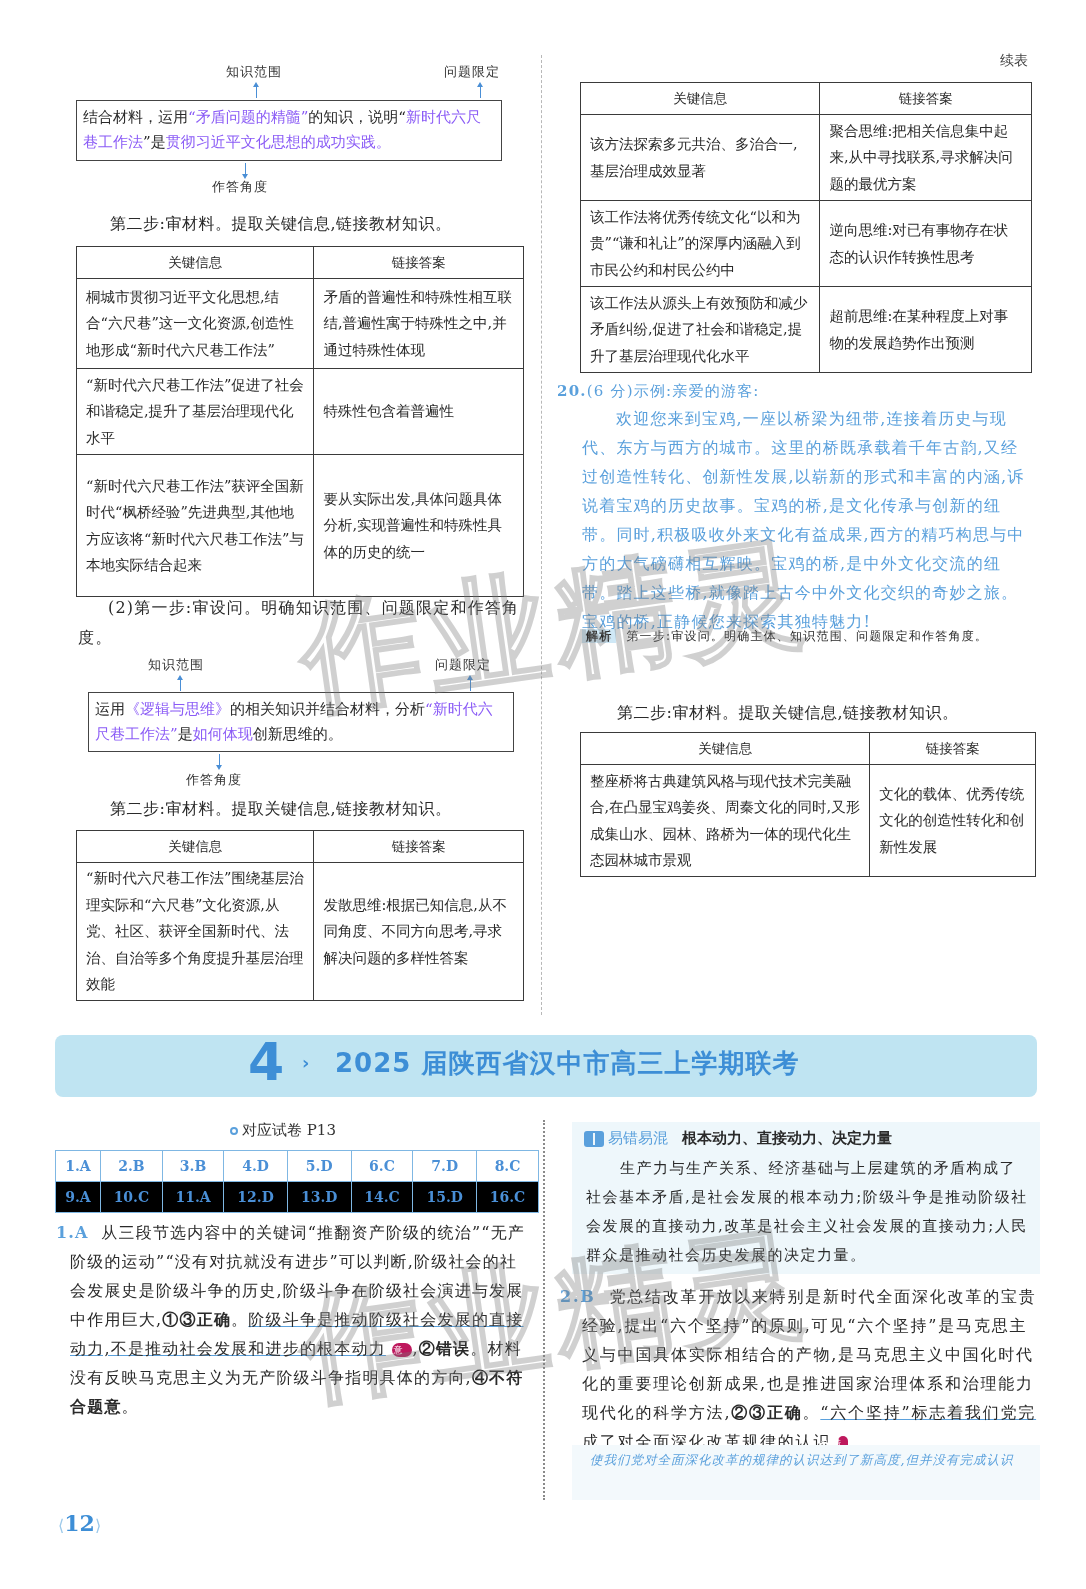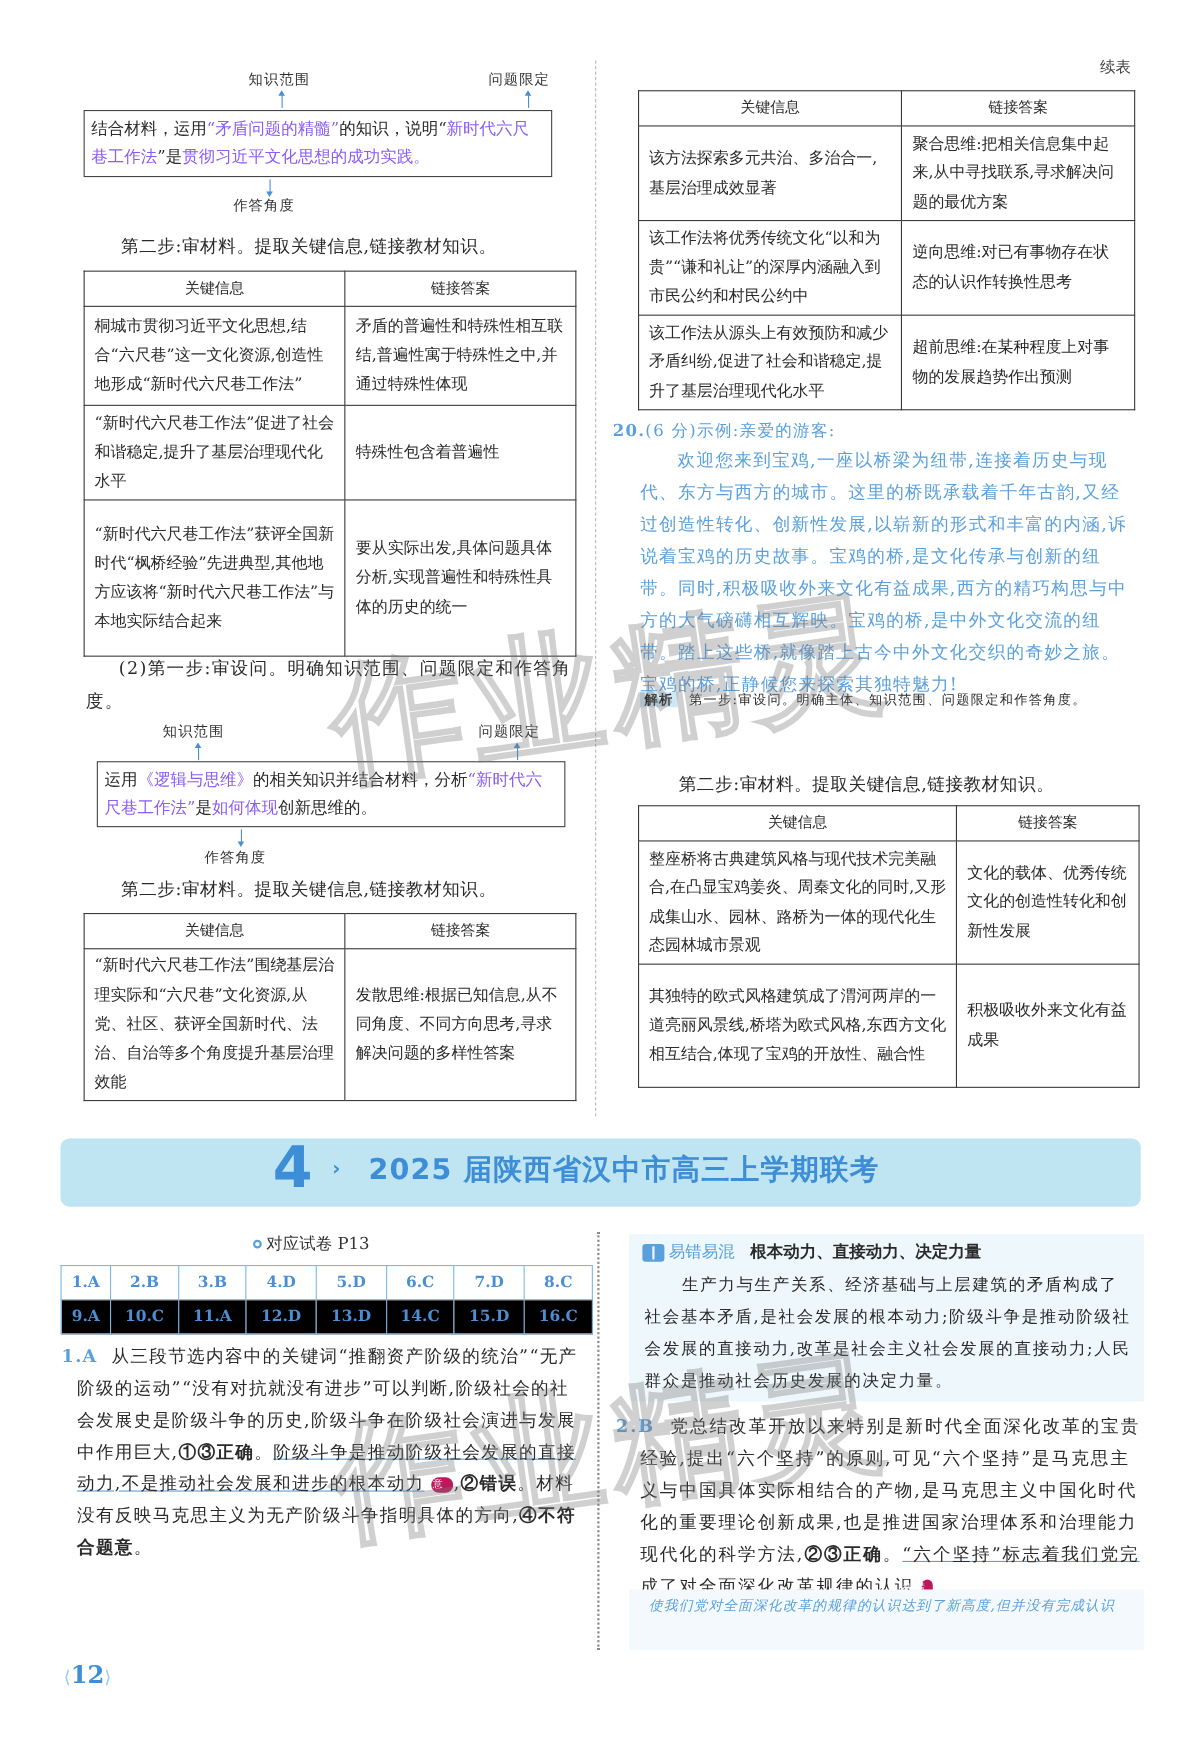--- a/index.html
+++ b/index.html
@@ -171,24 +171,20 @@
       <col style="width:166px">
     </colgroup>
   <tbody>
       <tr>
         <th>关键信息</th>
         <th>链接答案</th>
       </tr>
   <tr style="height:112px">
         <td>整座桥将古典建筑风格与现代技术完美融合,在凸显宝鸡姜炎、周秦文化的同时,又形成集山水、园林、路桥为一体的现代化生态园林城市景观</td>
         <td>文化的载体、优秀传统文化的创造性转化和创新性发展</td>
-      </tr>
-  <tr style="height:112px">
-        <td>其独特的欧式风格建筑成了渭河两岸的一道亮丽风景线,桥塔为欧式风格,东西方文化相互结合,体现了宝鸡的开放性、融合性</td>
-        <td>积极吸收外来文化有益成果</td>
       </tr>
 </tbody>
   </table>
 
 <div class="banner"></div>
 <div class="banner-num">4</div>
 <div class="banner-chev">›</div>
 <div class="banner-title">2025 届陕西省汉中市高三上学期联考</div>
 
 <div class="ref"><span class="ref-dot"></span><span>对应试卷 P13</span></div>

